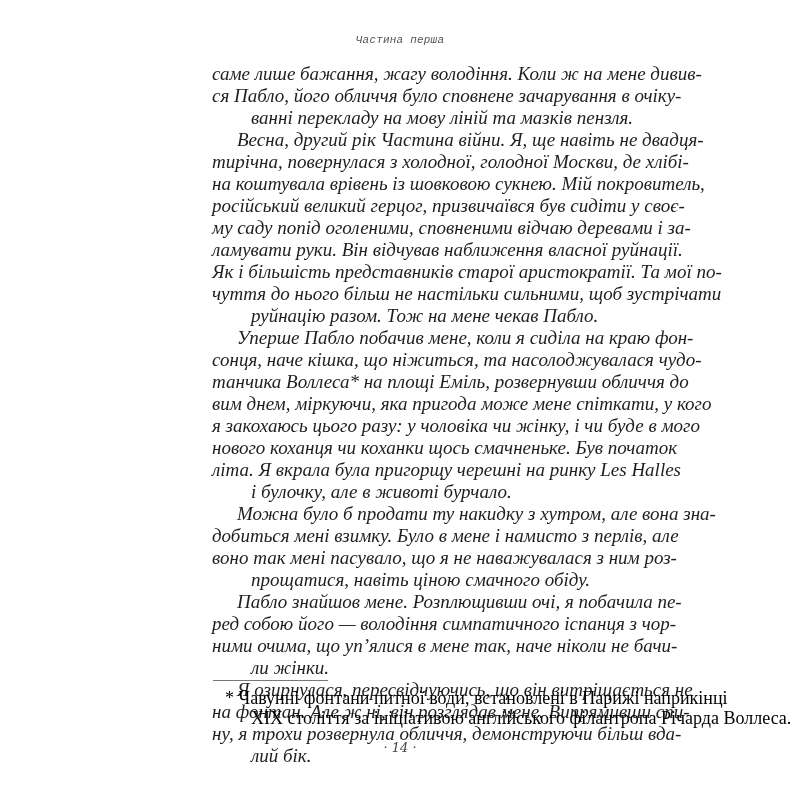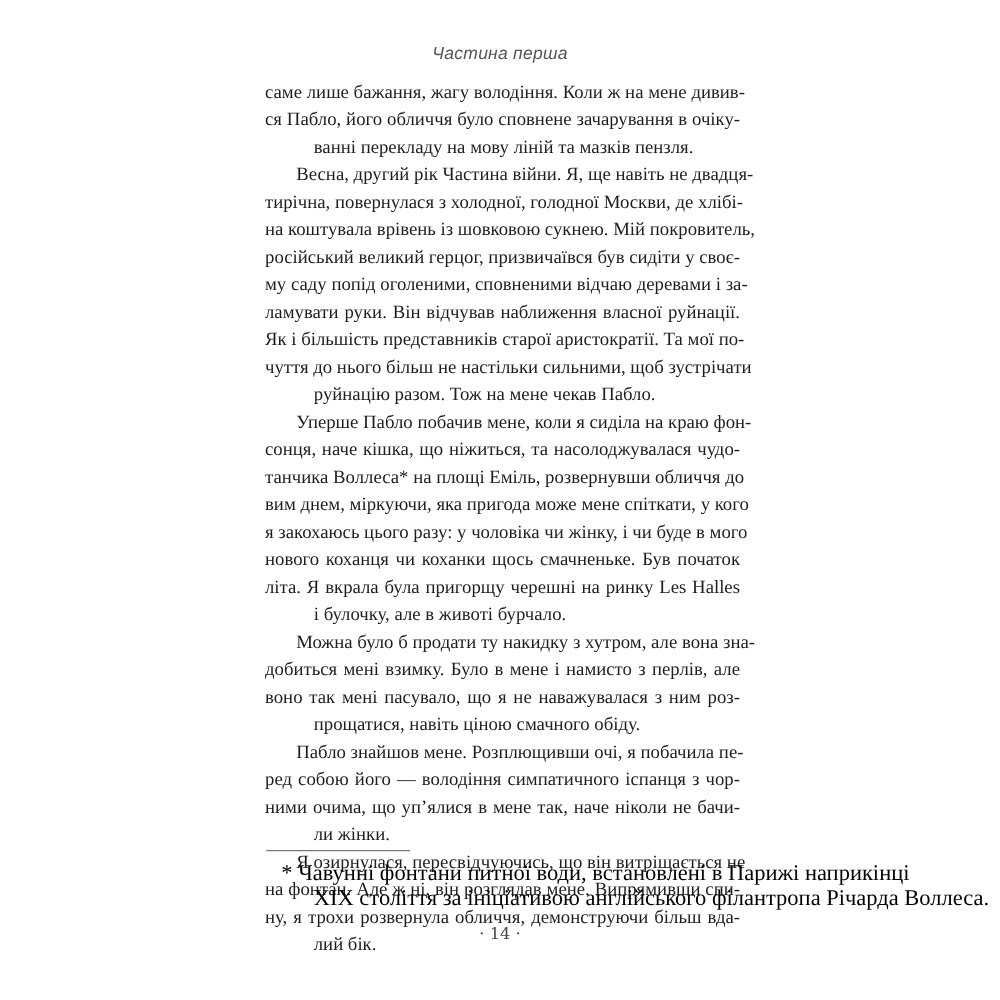--- a/index.html
+++ b/index.html
@@ -1,42 +1,42 @@
 <!DOCTYPE html>
 <html><head>
 <meta charset="utf-8">
 <style>
   html, body { margin: 0; padding: 0; background: #ffffff; }
   body { width: 800px; height: 800px; position: relative; overflow: hidden; }
   .page { position: absolute; left: 0; top: 0; width: 800px; height: 800px; background: #fff; }
   .running-head {
     position: absolute; top: 34px; left: 0; width: 800px; text-align: center;
-    font-family: Liberation Sans, sans-serif; font-style: italic; font-size: 14px; color: #555;
+    font-family: Liberation Mono, monospace; font-style: italic; font-size: 11px; color: #555;
     letter-spacing: 0.2px;
   }
   .body-text {
     position: absolute; left: 212px; top: 63px; width: 380px;
-    font-family: "Liberation Serif", serif; font-size: 15px; line-height: 22px; color: #1e1e1e;
+    font-family: "Liberation Serif", serif; font-size: 19px; line-height: 22px; color: #1e1e1e; font-style: italic;
   }
   .line { display: block; white-space: nowrap; text-align: justify; text-align-last: justify; height: 22px; }
   .line.last { text-align-last: left; margin-left: 39px; }
   .line.indent { padding-left: 25px; }
   .fn-rule {
     position: absolute; left: 213px; top: 680px; width: 115px; height: 0;
     border-top: 1px solid #777;
   }
   .footnote {
     position: absolute; left: 212px; top: 688px; width: 380px;
     font-family: "Liberation Serif", serif; font-size: 18px; line-height: 20px; color: #000000;
   }
   .footnote .line { height: 20px; }
   .footnote .line.indent { padding-left: 13px; }
   .page-number {
     position: absolute; top: 740px; left: 0; width: 800px; text-align: center;
-    font-family: "DejaVu Serif", serif; font-size: 13px; color: #444;
+    font-family: "DejaVu Serif", serif; font-style: italic; font-size: 13px; color: #444;
   }
 </style>
 </head>
 <body>
 
 <div class="page">
   <div class="running-head">Частина перша</div>
 
   <div class="body-text" id="body-text">
       <div>

